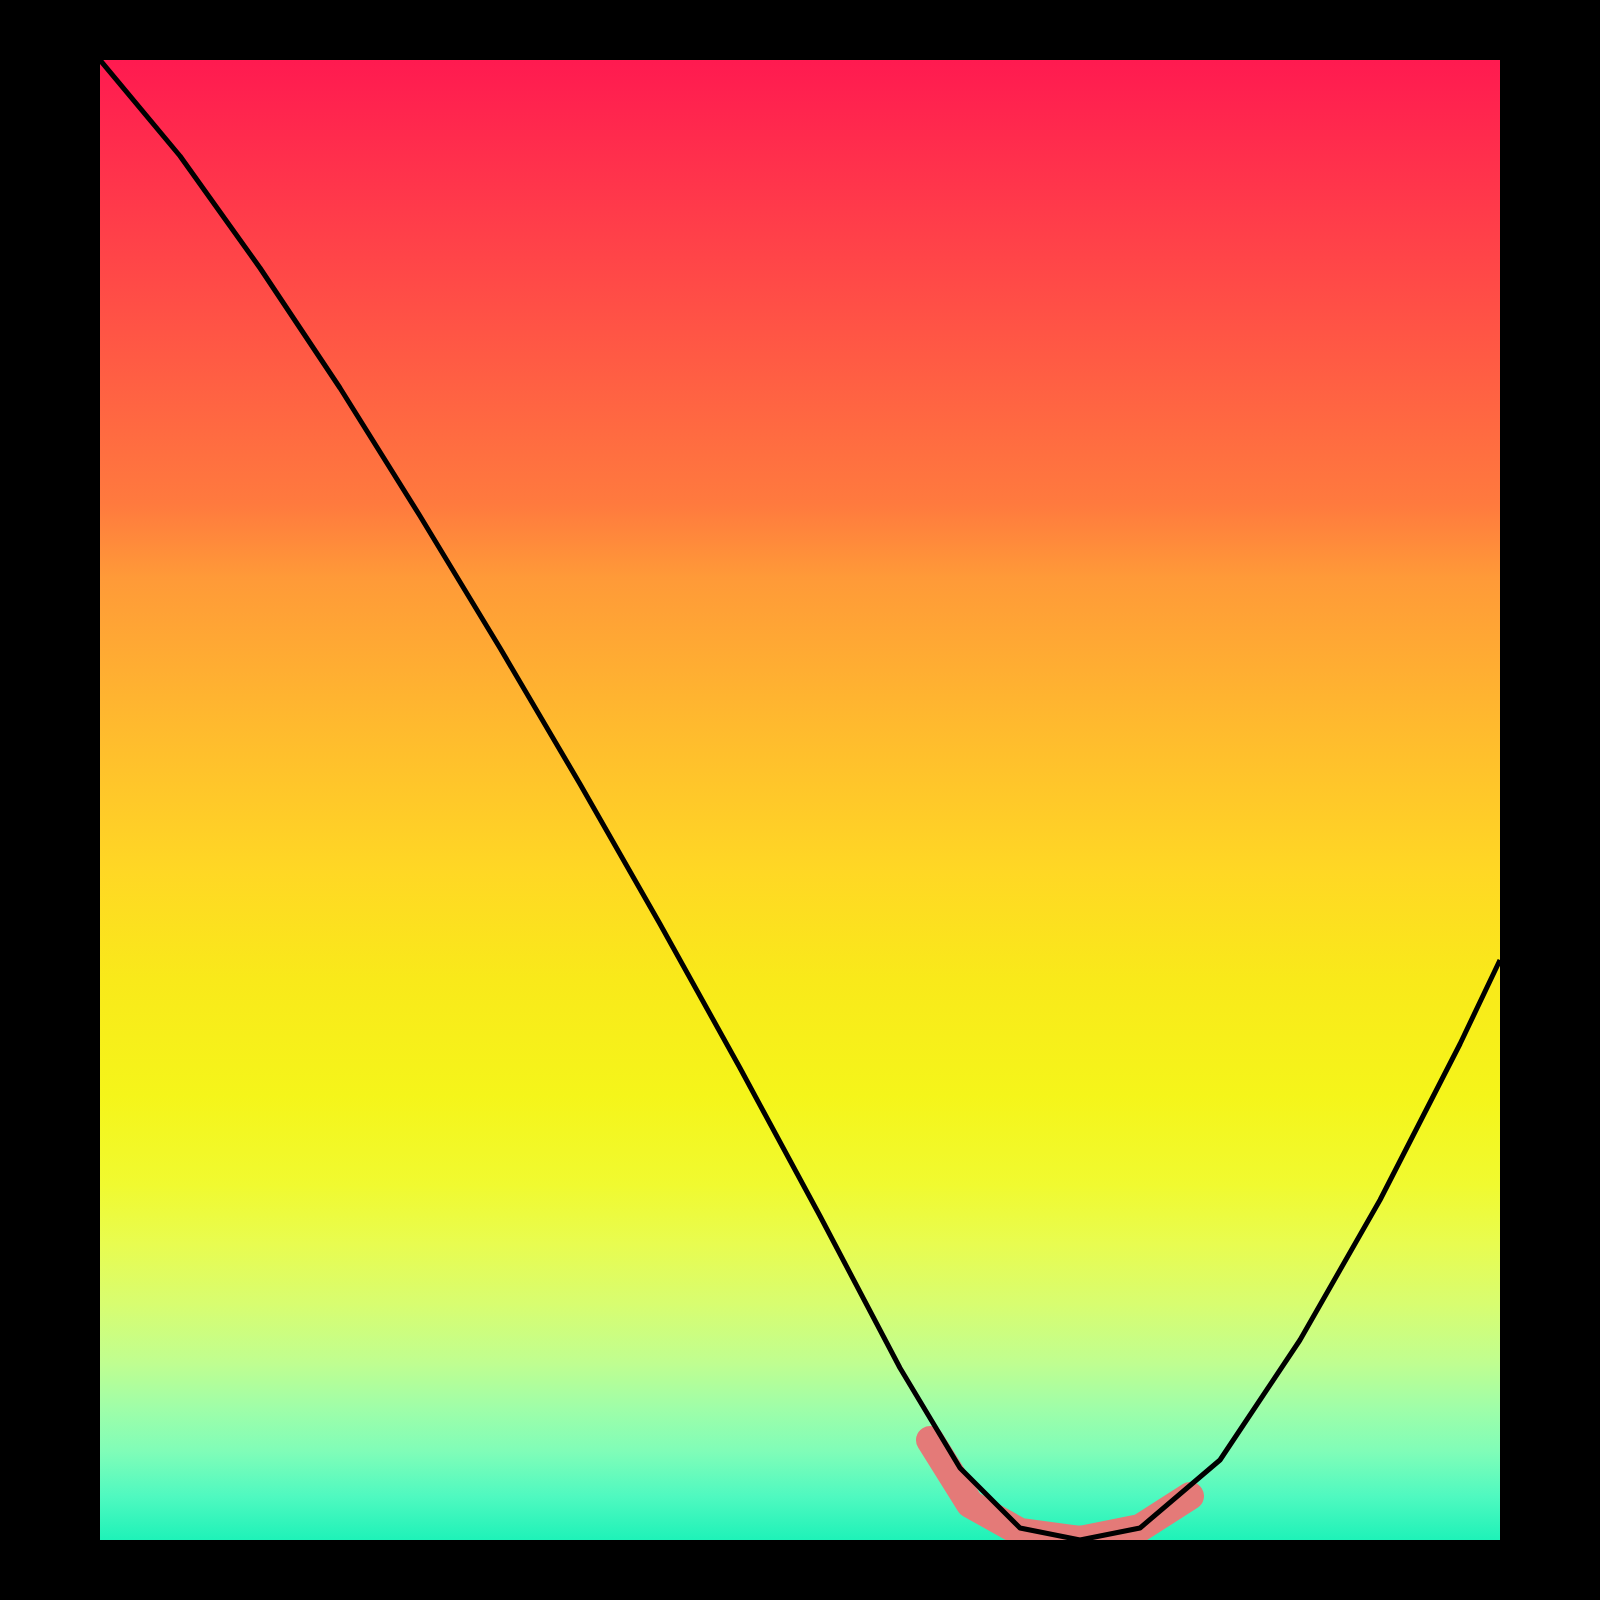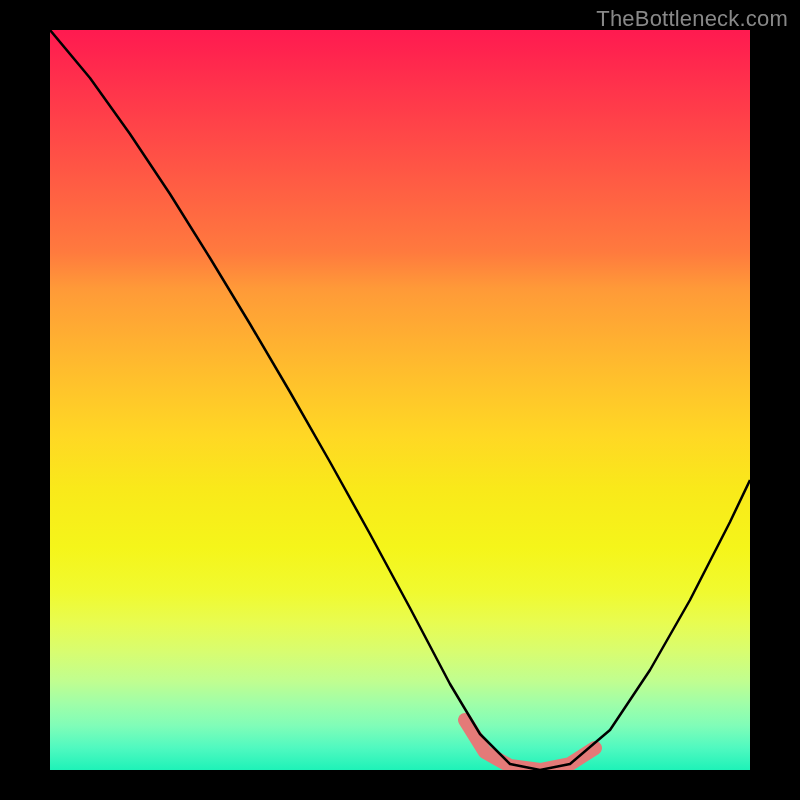--- a/index.html
+++ b/index.html
@@ -55,20 +55,19 @@
     font-family: Arial, Helvetica, sans-serif;
     font-size: 22px;
     color: #888888;
     letter-spacing: 0.2px;
   }
 </style>
 </head>
 <body>
 
 <div class="container">
-  <div class="watermark">TheBottleneck.com</div>
   <div class="plot-area">
     <svg class="curve-svg" viewBox="0 0 700 740" preserveAspectRatio="none">
       <path id="highlight-path" fill="none" stroke="#e47a78" stroke-width="14" stroke-linecap="round" stroke-linejoin="round" d="M415 690 L435 722 L460 736 L490 740 L520 734 L545 718"></path>
       <path id="curve-path" fill="none" stroke="#000000" stroke-width="2.5" stroke-linejoin="round" d="M0 0 L40 48 L80 104 L120 164 L160 228 L200 294 L240 362 L280 432 L320 504 L360 578 L400 654 L430 704 L460 734 L490 740 L520 734 L560 700 L600 640 L640 570 L680 492 L700 450"></path>
     </svg>
   </div>
 </div>
 
 </body></html>

